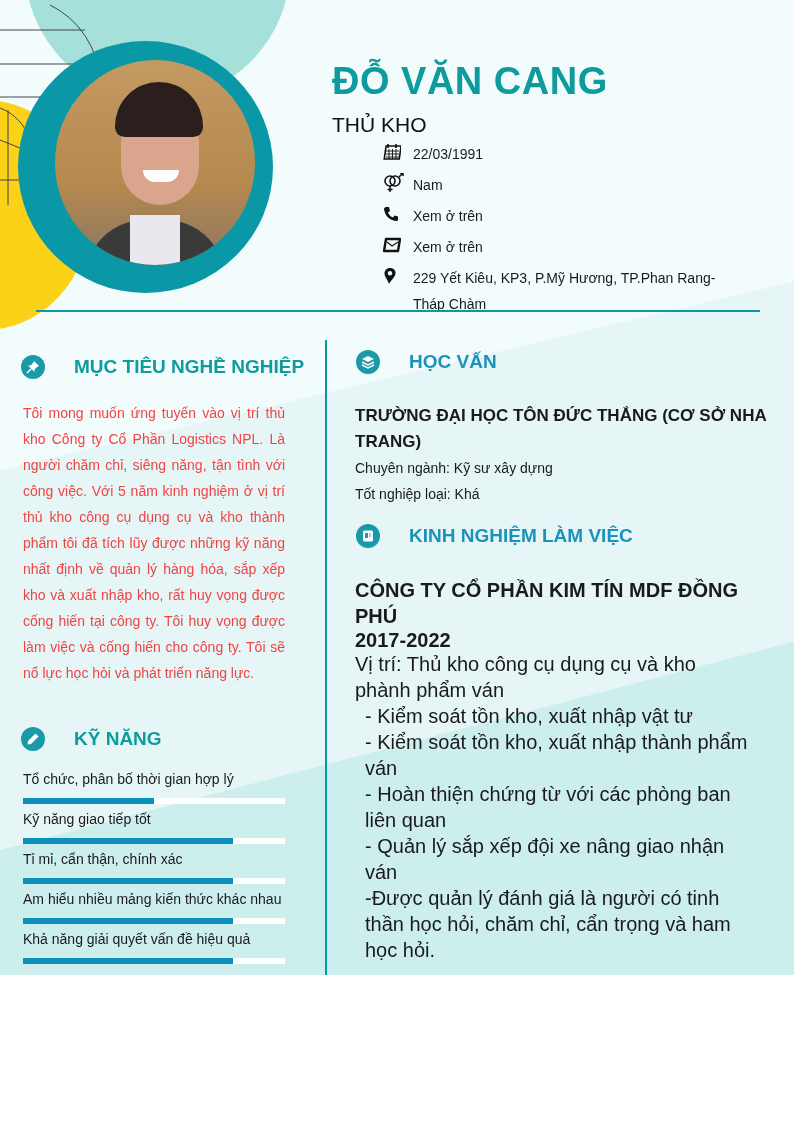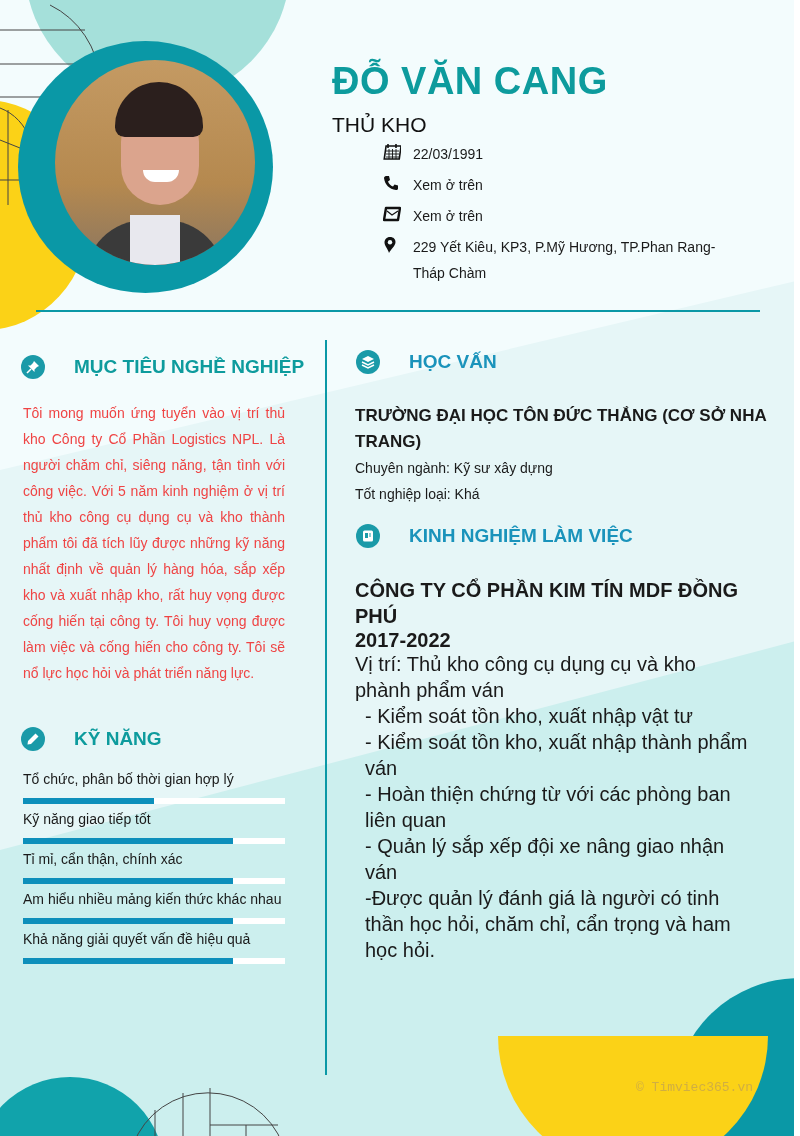--- a/index.html
+++ b/index.html
@@ -1,18 +1,18 @@
 <!DOCTYPE html>
 <html><head>
 <meta charset="utf-8">
 <style>
   * { box-sizing: border-box; margin: 0; padding: 0; }
   html, body { width: 800px; height: 1136px; overflow: hidden; }
   body { font-family: "Liberation Sans", "DejaVu Sans", sans-serif; color: #1a1a1a; background: #ffffff; }
-  .page { position: relative; width: 794px; height: 1136px; overflow: hidden; background: #f3fcfd; }
+  .page { position: relative; width: 794px; height: 975px; overflow: hidden; background: #f3fcfd; }
   .bg-band1 { position: absolute; left: 0; top: 0; width: 800px; height: 1136px;
     background: #e6f6f7;
     clip-path: polygon(0 470px, 800px 280px, 800px 1136px, 0 1136px); }
   .bg-band2 { position: absolute; left: 0; top: 0; width: 800px; height: 1136px;
     background: #ccefee;
     clip-path: polygon(0 850px, 800px 640px, 800px 1136px, 0 1136px); }
 
   .deco { position: absolute; border-radius: 50%; }
   .deco-mint-top { left: 25px; top: -190px; width: 265px; height: 290px; background: #a5e0da; border-radius: 0 0 140px 140px; }
   .deco-yellow-left { left: -120px; top: 100px; width: 210px; height: 230px; background: #fbd217; }
@@ -96,20 +96,30 @@
         <svg width="18" height="18" viewBox="0 0 18 18">
             <rect x="1.5" y="3" width="15" height="13" fill="none" stroke="#111" stroke-width="1.6" transform="skewX(-8) translate(2,0)"></rect>
             <path d="M5 1v4 M13 1v4" stroke="#111" stroke-width="1.6"></path>
             <path d="M3 8 H16 M3 11 H16 M3 14 H16 M6 6 V16 M9.5 6 V16 M13 6 V16" stroke="#111" stroke-width="0.9"></path>
           </svg>
       </span>
       <span class="val">22/03/1991</span>
     </div>
     <div class="contact-row">
       <span class="ic">
+        <svg width="22" height="20" viewBox="0 0 22 20">
+            <circle cx="7" cy="8" r="5" fill="none" stroke="#111" stroke-width="1.6"></circle>
+            <circle cx="12" cy="8" r="5" fill="none" stroke="#111" stroke-width="1.6"></circle>
+            <path d="M7 13 V19 M4.5 16.5 H9.5 M16 4 L20 0 M17 0 H20 V3" stroke="#111" stroke-width="1.5" fill="none"></path>
+          </svg>
+      </span>
+      <span class="val">Nam</span>
+    </div>
+    <div class="contact-row">
+      <span class="ic">
         <svg width="16" height="16" viewBox="0 0 16 16">
             <path d="M3 1 L6 1 L7 5 L5 6.5 C6 9 7.5 10.5 10 11.5 L11.5 9.5 L15 10.5 L15 13.5 C15 14.5 14 15 13 15 C6 14 2 10 1 3 C1 2 2 1 3 1 Z" fill="#111"></path>
           </svg>
       </span>
       <span class="val">Xem ở trên</span>
     </div>
     <div class="contact-row">
       <span class="ic">
         <svg width="18" height="16" viewBox="0 0 18 16">
             <path d="M3 2 H17 L15 14 H1 Z" fill="none" stroke="#111" stroke-width="2.4" stroke-linejoin="round"></path>

